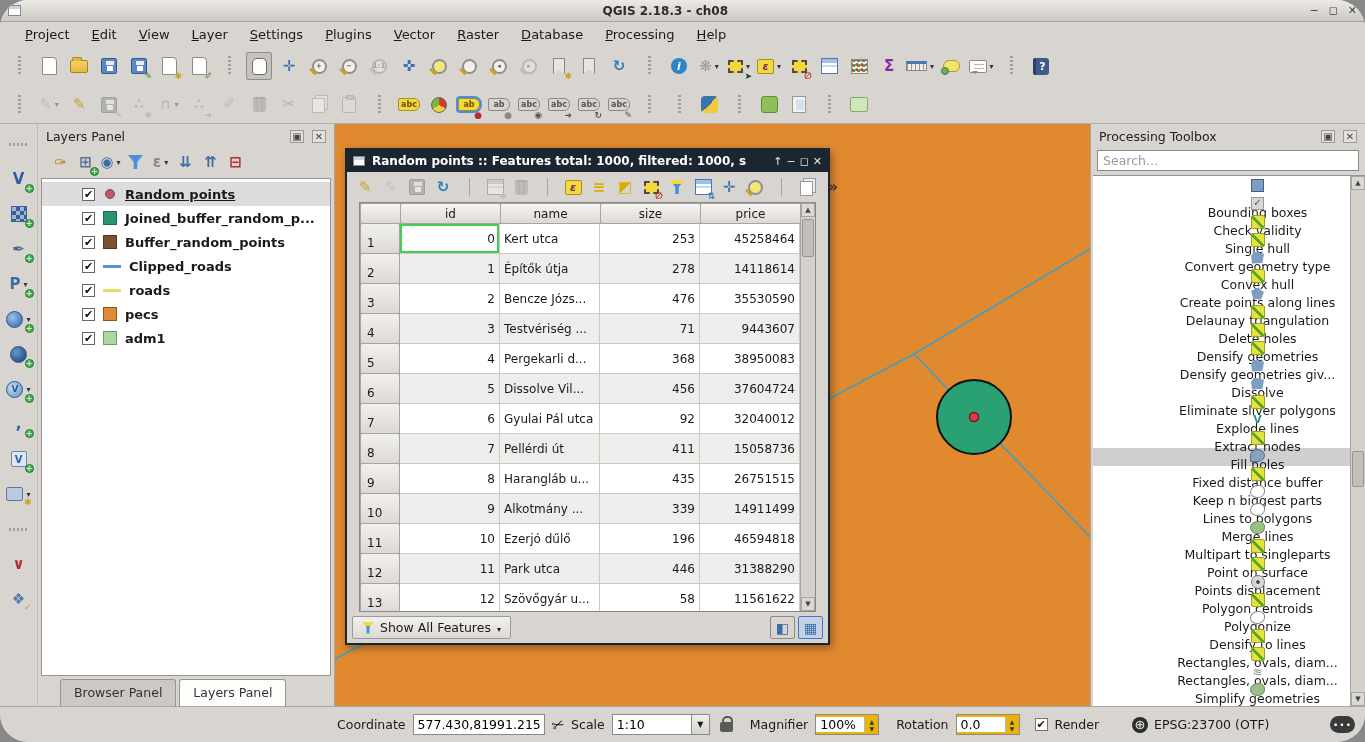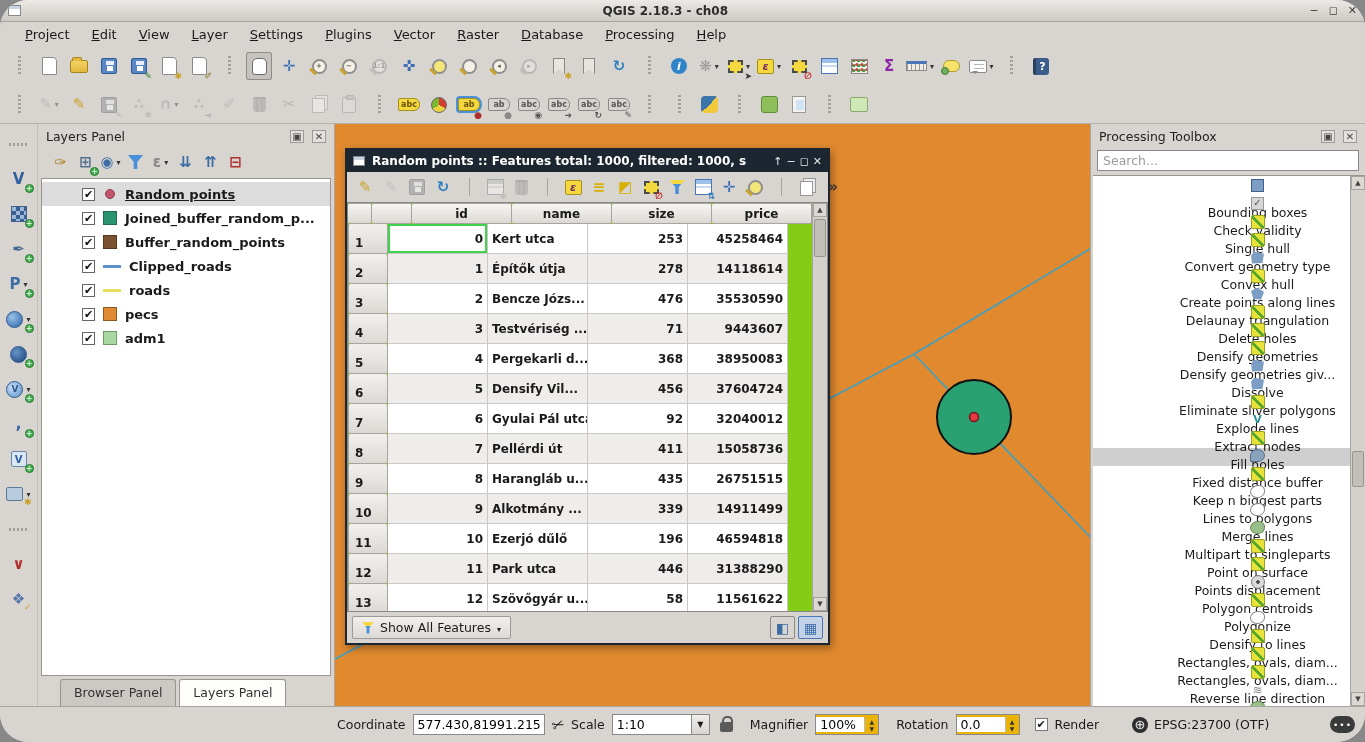--- a/index.html
+++ b/index.html
@@ -176,21 +176,21 @@
 
   
   .attr-window { position:absolute; left:345px; top:24px; width:485px; height:497px; border:2px solid #1b2630;
                  background:#d8d5d1; display:flex; flex-direction:column; box-shadow:2px 3px 8px rgba(0,0,0,.35); }
   .awtitle { height:22px; background:#1b2630; color:#fff; display:flex; align-items:center; gap:7px; padding:0 6px; flex:none; }
   .awtitle .wicon { width:12px; height:10px; }
   .awtitle .txt { flex:1; font-weight:bold; font-size:12px; white-space:nowrap; overflow:hidden; }
   .awtitle .wc { font-size:11px; color:#e8e8e8; margin-left:4px; }
   .awtoolbar { height:30px; display:flex; align-items:center; padding:0 5px; flex:none; }
   .awtoolbar .tbtn { min-width:24px; height:26px; margin:0 1px; }
-  .grid-zone { flex:1; display:flex; margin:0 0; border:1px solid #888; background:#84cc16; overflow:hidden;font-weight:bold; }
+  .grid-zone { flex:1; display:flex; margin:0 12px; border:1px solid #888; background:#84cc16; overflow:hidden; }
   .grid { flex:1; display:flex; flex-direction:column; overflow:hidden; }
   .ghead { display:flex; height:21px; flex:none; }
   .hcell { background:linear-gradient(#f7f5f2,#dcd9d5); border:1px solid #a8a5a1; border-left:none;
            display:flex; align-items:center; justify-content:center; font-size:12px; border-radius:2px; }
   .hcell:first-child { border-left:1px solid #a8a5a1; }
   .hfill { flex:1; background:linear-gradient(#f7f5f2,#dcd9d5); border:1px solid #a8a5a1; border-left:none; border-radius:2px; }
   .w-rn { width:40px; flex:none; } .w-c { width:100px; flex:none; }
   .trow { display:flex; height:30px; }
   .cell { display:flex; align-items:center; border-right:1px solid #ccc9c5; border-bottom:1px solid #ccc9c5;
           font-size:12px; background:#fff; overflow:hidden; white-space:nowrap; }
@@ -750,21 +750,21 @@
               <div class="trow">
                 <span class="cell rn">5</span>
                 <span class="cell cc num">4</span>
                 <span class="cell cc">Pergekarli d...</span>
                 <span class="cell cc num">368</span>
                 <span class="cell cc num">38950083</span>
               </div>
               <div class="trow">
                 <span class="cell rn">6</span>
                 <span class="cell cc num">5</span>
-                <span class="cell cc">Densify Vil...</span>
+                <span class="cell cc">Dissolve Vil...</span>
                 <span class="cell cc num">456</span>
                 <span class="cell cc num">37604724</span>
               </div>
               <div class="trow">
                 <span class="cell rn">7</span>
                 <span class="cell cc num">6</span>
                 <span class="cell cc">Gyulai Pál utca</span>
                 <span class="cell cc num">92</span>
                 <span class="cell cc num">32040012</span>
               </div>
@@ -942,24 +942,20 @@
               <span class="picon px-outline"></span>
               <span>Densify to lines</span>
             </div>
             <div class="pitem">
               <span class="picon px-script"></span>
               <span>Rectangles, ovals, diam...</span>
             </div>
             <div class="pitem">
               <span class="picon px-script"></span>
               <span>Rectangles, ovals, diam...</span>
-            </div>
-            <div class="pitem">
-              <span class="picon px-script"></span>
-              <span>Reverse line direction</span>
             </div>
             <div class="pitem">
               <span class="picon px-squig"></span>
               <span>Simplify geometries</span>
             </div>
             <div class="pitem">
               <span class="picon px-multi"></span>
               <span>Single parts to multipart...</span>
             </div>
           </div>

